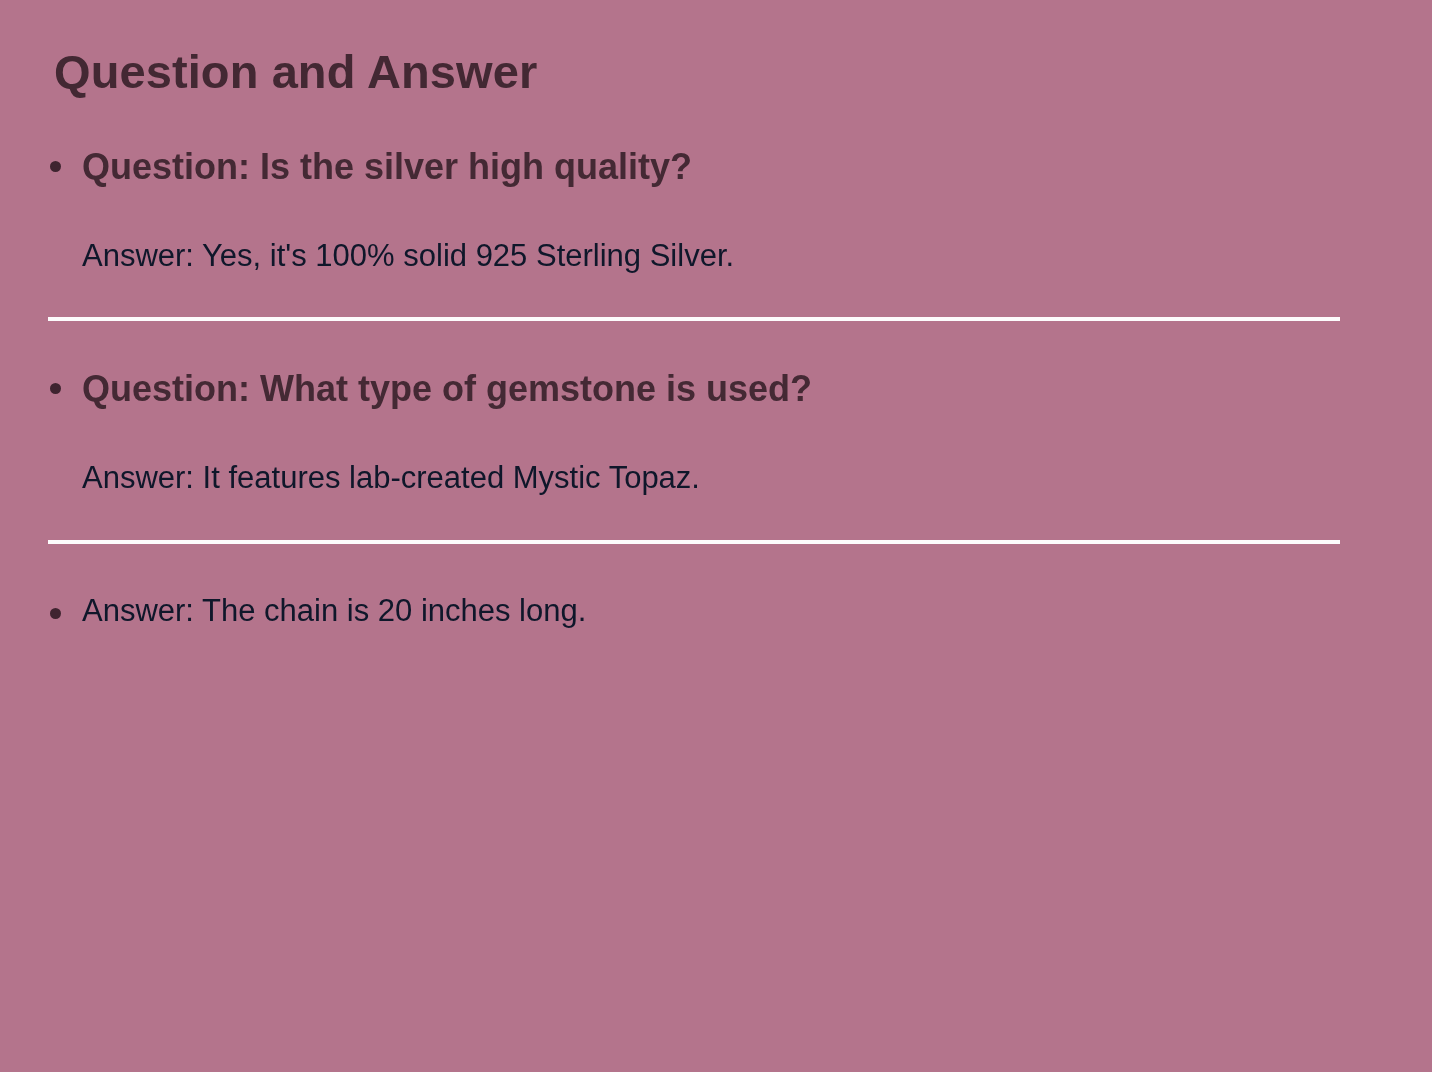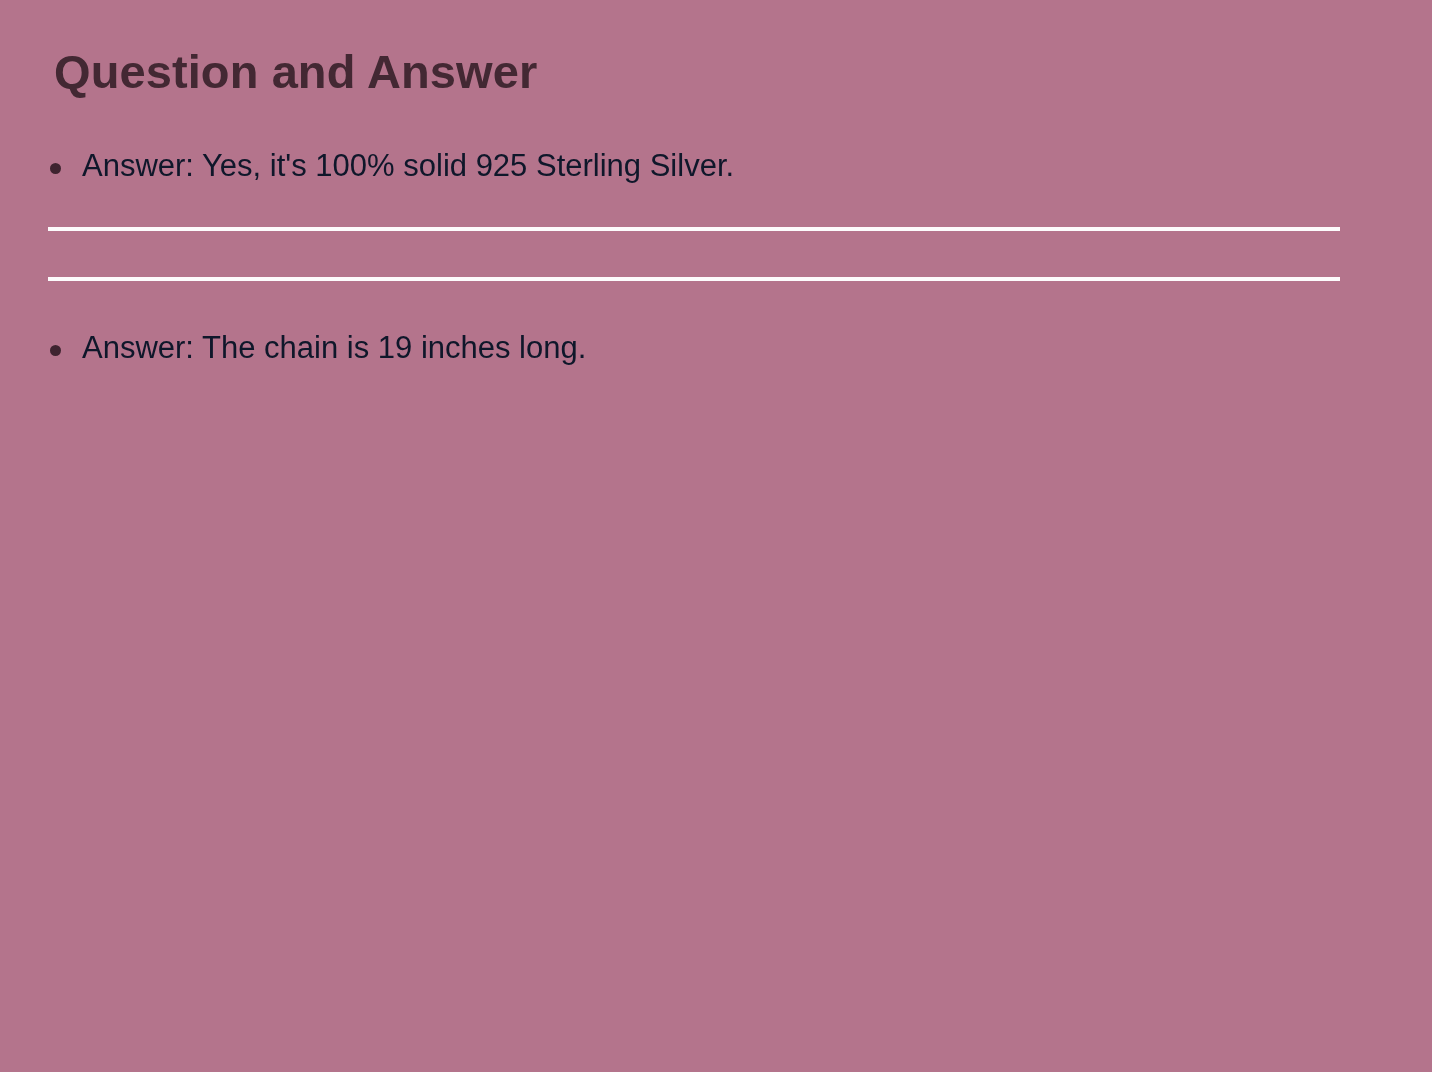--- a/index.html
+++ b/index.html
@@ -88,32 +88,38 @@
 
 <div class="qa-panel">
 
   <h1 class="panel-title">Question and Answer</h1>
 
   <ul class="qa-list">
 
     <li class="qa-block">
       <div class="qa-item">
         <span class="qa-bullet"></span>
+        <p class="qa-question">Question: Is the silver high quality?</p>
         <p class="qa-answer">Answer: Yes, it's 100% solid 925 Sterling Silver.</p>
       </div>
       <hr class="qa-divider">
     </li>
 
 
     <li class="qa-block">
+      <div class="qa-item">
+        <span class="qa-bullet"></span>
+        <p class="qa-question">Question: What type of gemstone is used?</p>
+        <p class="qa-answer">Answer: It features lab-created Mystic Topaz.</p>
+      </div>
       <hr class="qa-divider">
     </li>
 
     <li class="qa-block">
       <div class="qa-item">
         <span class="qa-bullet"></span>
-        <p class="qa-answer">Answer: The chain is 19 inches long.</p>
+        <p class="qa-answer">Answer: The chain is 20 inches long.</p>
       </div>
 
     </li>
 
   </ul>
 </div>
 
 </body></html>

